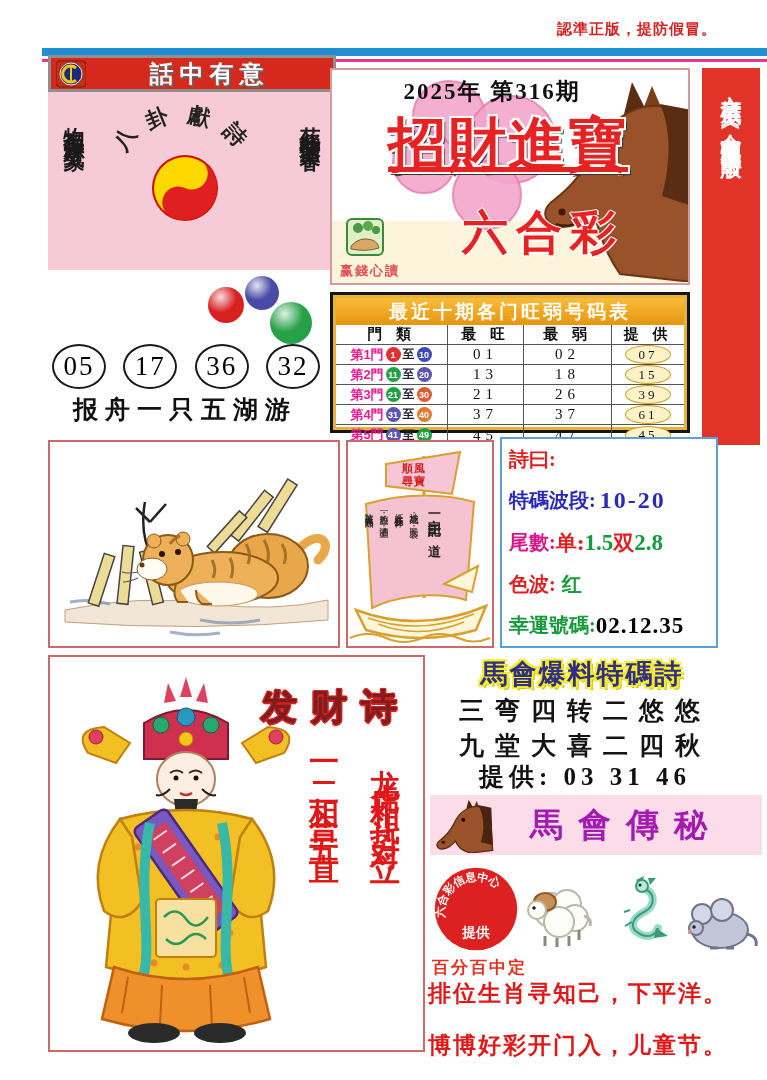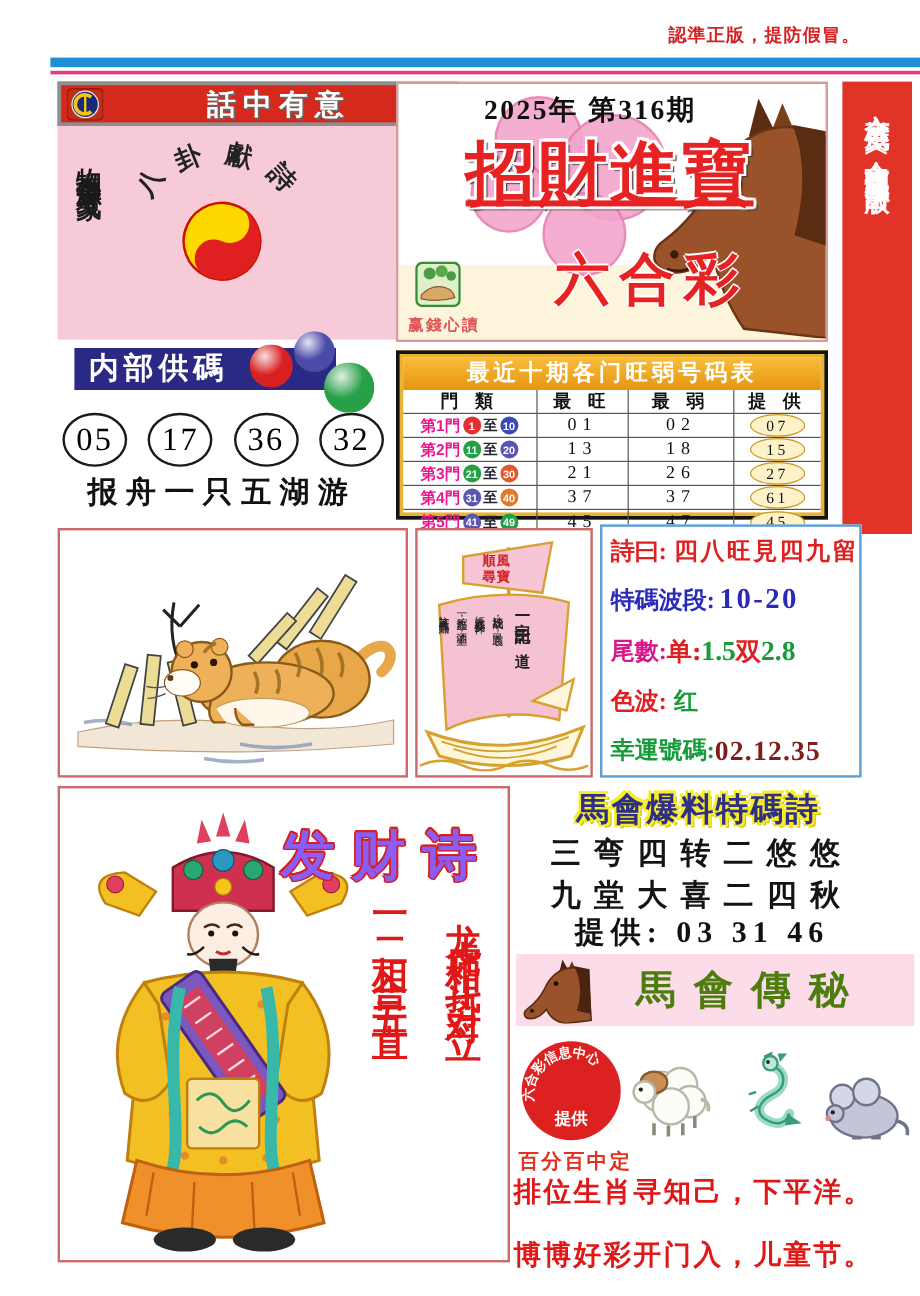--- a/index.html
+++ b/index.html
@@ -7,21 +7,21 @@
         font-family:"Liberation Sans",sans-serif;}
   .abs{position:absolute;}
   .vert{writing-mode:vertical-rl;}
 
   
   .top-notice{right:50px;top:20px;color:#d42222;font-weight:bold;font-size:15px;letter-spacing:1px;}
   .bar-blue{left:42px;top:48px;width:725px;height:8px;background:#1f8fd5;}
   .bar-pink{left:42px;top:59px;width:725px;height:3px;background:#e23a8c;}
 
   
-  .box-hzyy{left:48px;top:68px;width:288px;height:215px;padding-left:46px;}
+  .box-hzyy{left:48px;top:55px;width:288px;height:215px;}
   .hzyy-header{position:absolute;left:0;top:0;right:0;height:37px;background:#d5291d;
     border:3px solid #8f8f8f;box-sizing:border-box;display:flex;align-items:center;}
   .hzyy-title{flex:1;text-align:center;color:#fff;font-weight:bold;font-size:24px;
     letter-spacing:6px;text-shadow:1.5px 1.5px 0 #666;}
   .hzyy-body{position:absolute;left:0;top:37px;right:0;bottom:0;background:#f6cbd7;}
   .hzyy-vl{left:12px;top:18px;font-size:21px;font-weight:bold;color:#1a1a1a;letter-spacing:4px;
     font-family:"DejaVu Serif",serif;}
   .hzyy-vr{right:12px;top:18px;font-size:21px;font-weight:bold;color:#1a1a1a;letter-spacing:4px;
     font-family:"DejaVu Serif",serif;}
   .arc-char{position:absolute;font-size:22px;font-weight:bold;color:#222;font-family:"DejaVu Serif",serif;}
@@ -88,44 +88,44 @@
   .box-tips{left:500px;top:437px;width:218px;height:211px;border:2px solid #5aa0d8;background:#fff;
     box-sizing:border-box;padding:7px 7px;display:flex;flex-direction:column;justify-content:space-between;}
   .tip-row{display:flex;align-items:center;font-weight:bold;font-family:"Liberation Serif",serif;white-space:nowrap;}
   .lbl-red{color:#e02020;font-size:20px;}
   .lbl-blue{color:#2a2ab8;font-size:20px;}
   .lbl-green{color:#169a3a;font-size:20px;}
   .lbl-mag{color:#d8188a;font-size:20px;}
   .val-red{color:#e02020;font-size:20px;font-family:"DejaVu Serif",serif;margin-left:6px;letter-spacing:2px;}
   .val-blue{color:#2a2ab8;font-size:24px;letter-spacing:2px;margin-left:4px;}
   .val-green{color:#169a3a;font-size:20px;font-family:"DejaVu Serif",serif;margin-left:6px;letter-spacing:4px;}
-  .val-gnum{color:#7f1d1d;font-size:23px;letter-spacing:1px;text-align:right;}
+  .val-gnum{color:#000000;font-size:23px;letter-spacing:1px;text-align:right;}
   .seg-red{color:#e02020;font-size:21px;font-family:"DejaVu Serif",serif;}
   .seg-green{color:#169a3a;font-size:23px;}
 
   
   .box-facai{left:48px;top:655px;width:377px;height:397px;border:2px solid #cc6a6a;background:#fff;box-sizing:border-box;}
-  .facai-title{right:12px;top:26px;font-size:45px;font-weight:bold;color:#8b5cf6;letter-spacing:14px;
+  .facai-title{right:12px;top:26px;font-size:36px;font-weight:bold;color:#7f1d1d;letter-spacing:14px;
     font-family:"DejaVu Serif",serif;
     text-shadow:1.5px 0 #d42020,-1.5px 0 #d42020,0 1.5px #d42020,0 -1.5px #d42020,1px 1px #d42020,-1px -1px #d42020,1px -1px #d42020,-1px 1px #d42020;}
   .facai-poem{right:18px;top:88px;height:300px;writing-mode:vertical-rl;color:#e01818;font-weight:bold;
     font-size:30px;font-family:"DejaVu Serif",serif;}
   .facai-poem>div{letter-spacing:14px;margin-left:20px;}
 
   
   .mahui-title{left:432px;top:656px;width:300px;text-align:center;font-size:27px;font-weight:bold;color:#2f2f85;
     letter-spacing:2px;font-family:"DejaVu Serif",serif;
     text-shadow:2px 2px 0 #f6ec2a,-2px -2px 0 #f6ec2a,2px -2px 0 #f6ec2a,-2px 2px 0 #f6ec2a,3px 3px 0 #cfc40e;}
   .mahui-line{left:430px;width:310px;text-align:center;font-size:25px;font-weight:bold;color:#141414;
     letter-spacing:11px;font-family:"DejaVu Serif",serif;}
   .mahui-provide{left:430px;top:760px;width:310px;text-align:center;font-size:25px;font-weight:bold;
     letter-spacing:5px;color:#111;font-family:"Liberation Serif",serif;}
   .mahui-banner{left:430px;top:795px;width:332px;height:60px;background:#fcdce8;}
   .banner-title{position:absolute;left:66px;right:6px;top:0;bottom:0;display:flex;align-items:center;
-    justify-content:center;font-size:33px;font-weight:bold;color:#4d7c0f;letter-spacing:15px;
+    justify-content:center;font-size:33px;font-weight:bold;color:#a21caf;letter-spacing:15px;
     font-family:"DejaVu Serif",serif;}
   .mahui-caption{left:432px;top:956px;font-size:17px;font-weight:bold;color:#e43020;letter-spacing:2px;}
   .mahui-poem{left:428px;width:336px;font-size:23px;font-weight:bold;color:#e01818;letter-spacing:2px;
     font-family:"DejaVu Serif",serif;}
 </style>
 </head>
 <body>
 
 <div class="page">
 
@@ -154,21 +154,20 @@
         <g transform="rotate(25 50 50)">
           <circle cx="50" cy="50" r="47" fill="#ffd800" stroke="#cc1100" stroke-width="3"></circle>
           <path d="M50,3 A47,47 0 0 1 50,97 A23.5,23.5 0 0 1 50,50 A23.5,23.5 0 0 0 50,3 Z" fill="#e02020"></path>
           <circle cx="50" cy="26.5" r="8" fill="#ffd800"></circle>
           <circle cx="50" cy="73.5" r="8" fill="#e02020"></circle>
         </g>
       </svg>
     </div>
   </div>
 
-  <div class="abs neibu-bar">内部供碼</div>
   <div class="abs ball ball-shine" style="left:208px;top:287px;width:36px;height:36px;background-color:#d82020;z-index:2;"></div>
   <div class="abs ball ball-shine" style="left:245px;top:276px;width:34px;height:34px;background-color:#4a4aa8;z-index:2;"></div>
   <div class="abs ball ball-shine" style="left:270px;top:302px;width:42px;height:42px;background-color:#28a048;z-index:2;"></div>
   <div class="abs num-row">
     <div class="num-oval">05</div>
     <div class="num-oval">17</div>
     <div class="num-oval">36</div>
     <div class="num-oval">32</div>
   </div>
   <div class="abs neibu-caption">报舟一只五湖游</div>
@@ -240,21 +239,21 @@
 
         <div class="lab">
           <span>第3門</span>
           <span class="miniball" style="background-color: rgb(34, 160, 68);">21</span>
           <span class="zhi">至</span>
           <span class="miniball" style="background-color: rgb(224, 90, 48);">30</span>
         </div>
         <div class="numcell">21</div>
         <div class="numcell">26</div>
         <div class="no-r">
-            <span class="tip-oval">27</span>
+            <span class="tip-oval">39</span>
           </div>
 
         <div class="lab">
           <span>第4門</span>
           <span class="miniball" style="background-color: rgb(90, 85, 176);">31</span>
           <span class="zhi">至</span>
           <span class="miniball" style="background-color: rgb(224, 122, 48);">40</span>
         </div>
         <div class="numcell">37</div>
         <div class="numcell">37</div>
@@ -333,21 +332,20 @@
       <div class="sail-line">沙场战死，民悲哀，</div>
       <div class="sail-line">奸人贱妾反开怀，</div>
       <div class="sail-line">一腔热血，洒疆土，</div>
       <div class="sail-line">这英雄大九泉知。</div>
     </div>
   </div>
 
   <div class="abs box-tips">
     <div class="tip-row">
       <span class="lbl-red">詩曰:</span>
-      <span class="val-red">四八旺見四九留</span>
     </div>
     <div class="tip-row">
       <span class="lbl-blue">特碼波段:</span>
       <span class="val-blue">10-20</span>
     </div>
     <div class="tip-row">
       <span class="lbl-mag">尾數:</span>
       <span class="seg-red">单:</span>
       <span class="seg-green">1.5</span>
       <span class="seg-red">双</span>

